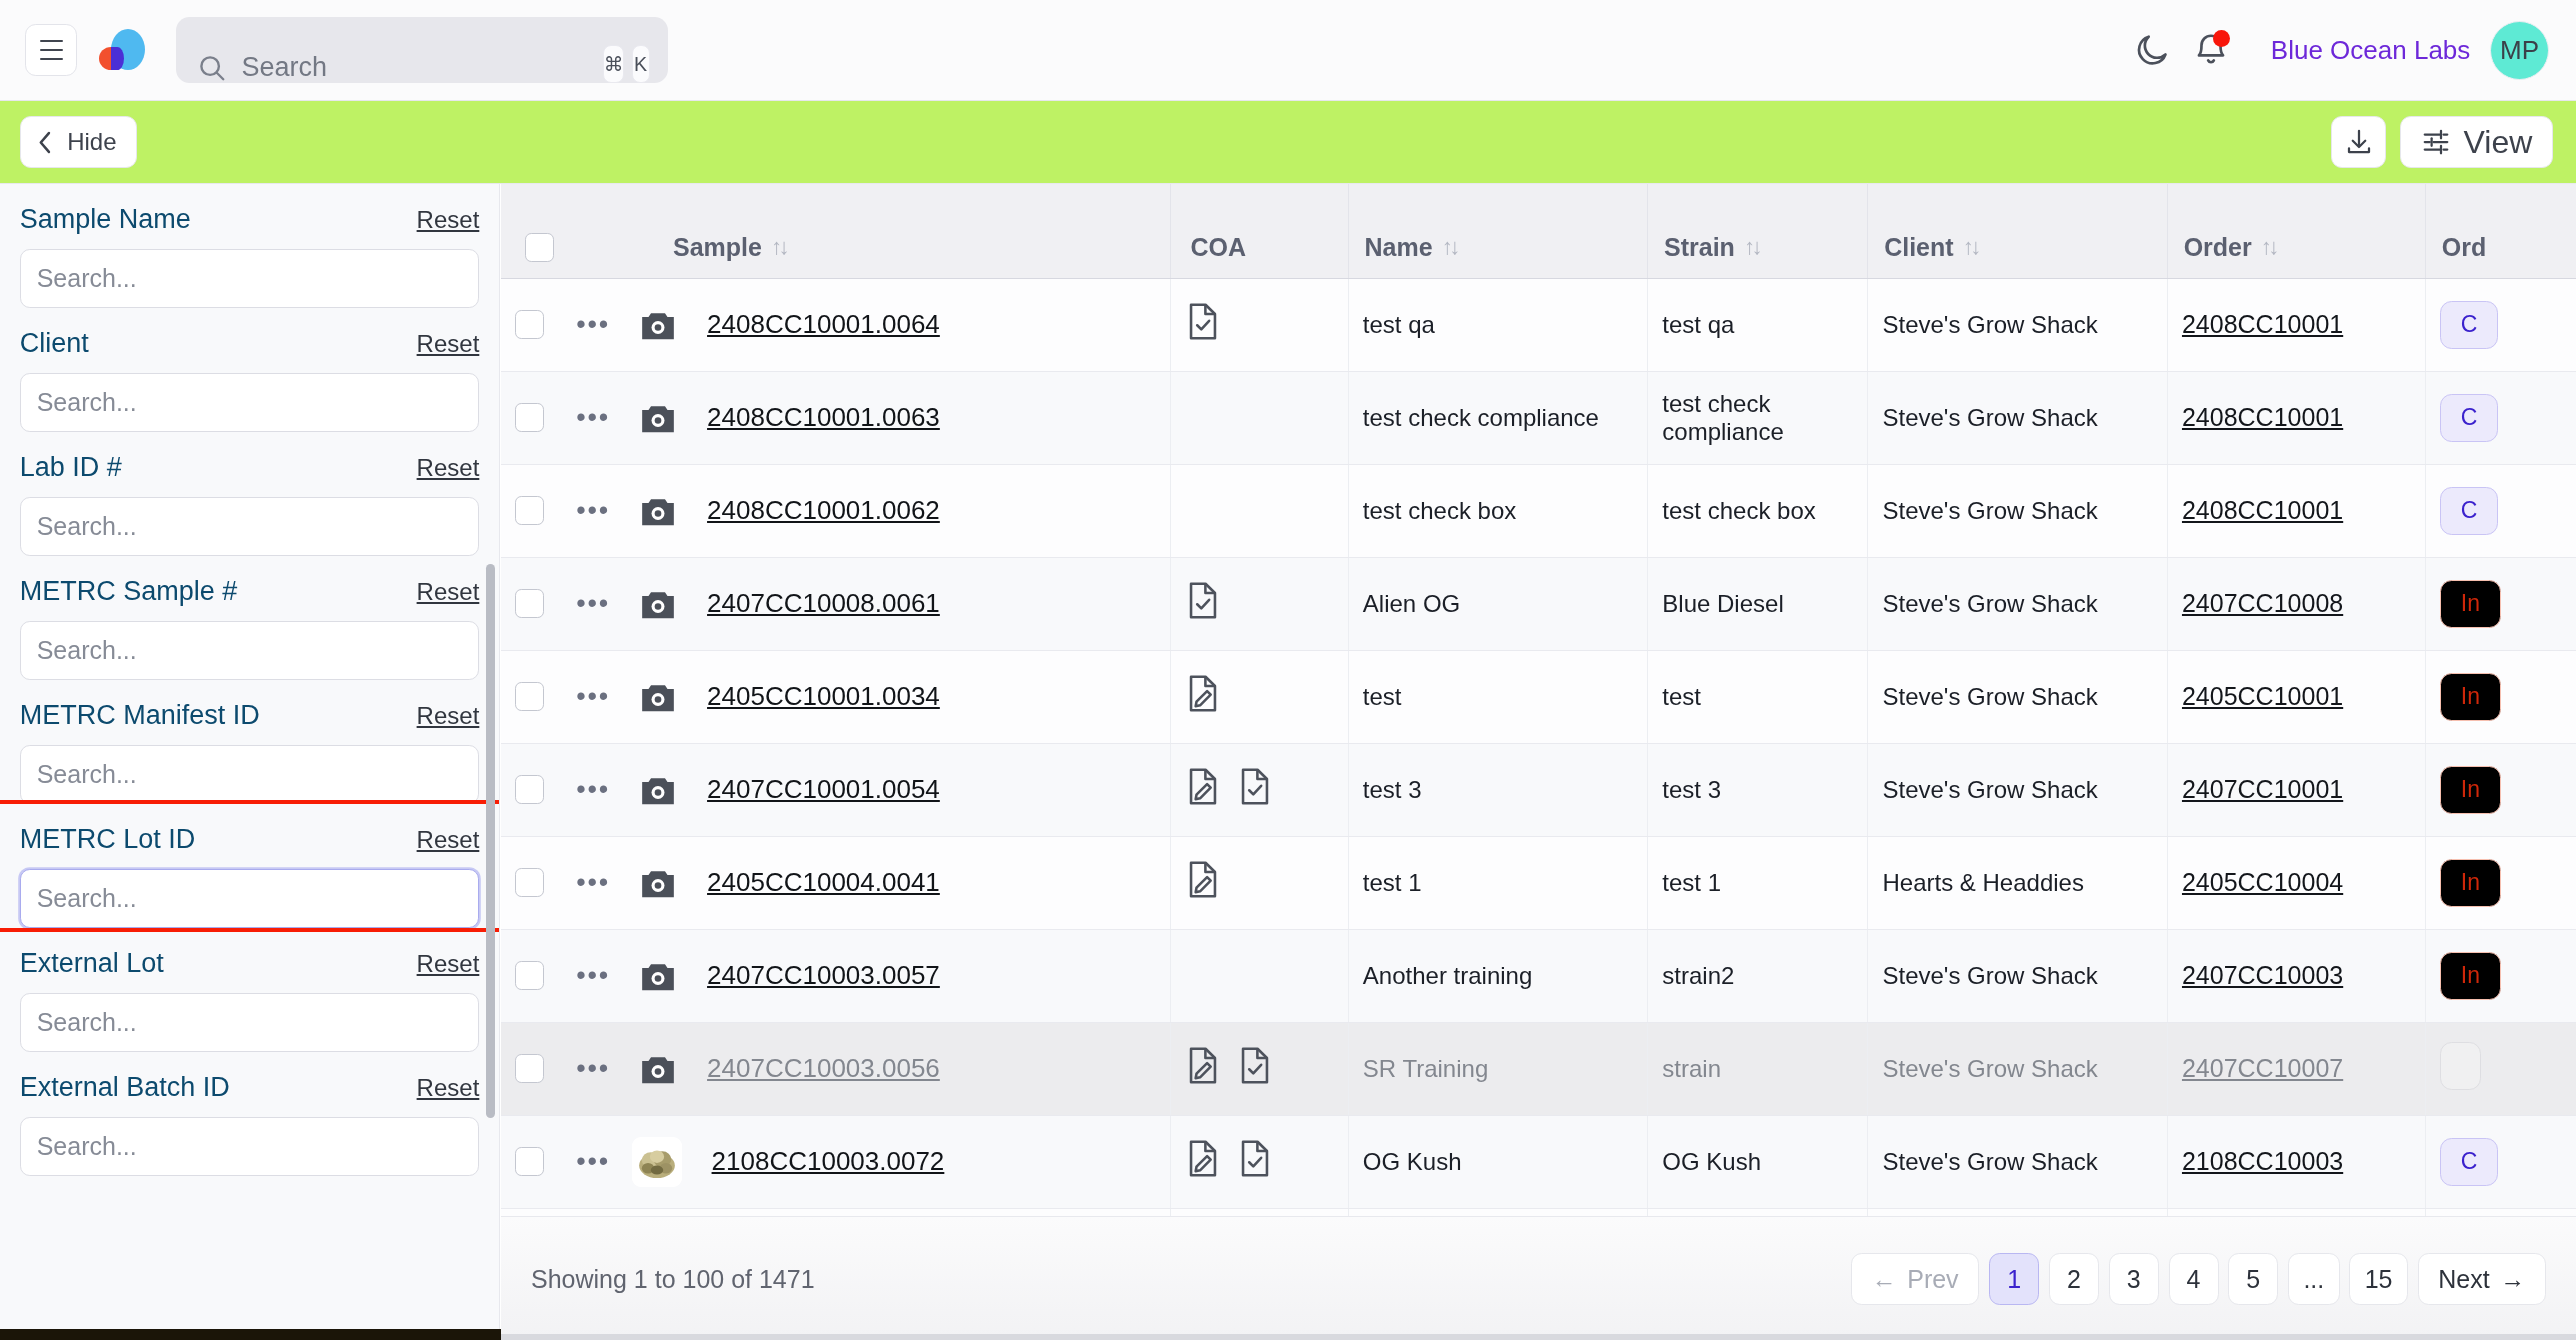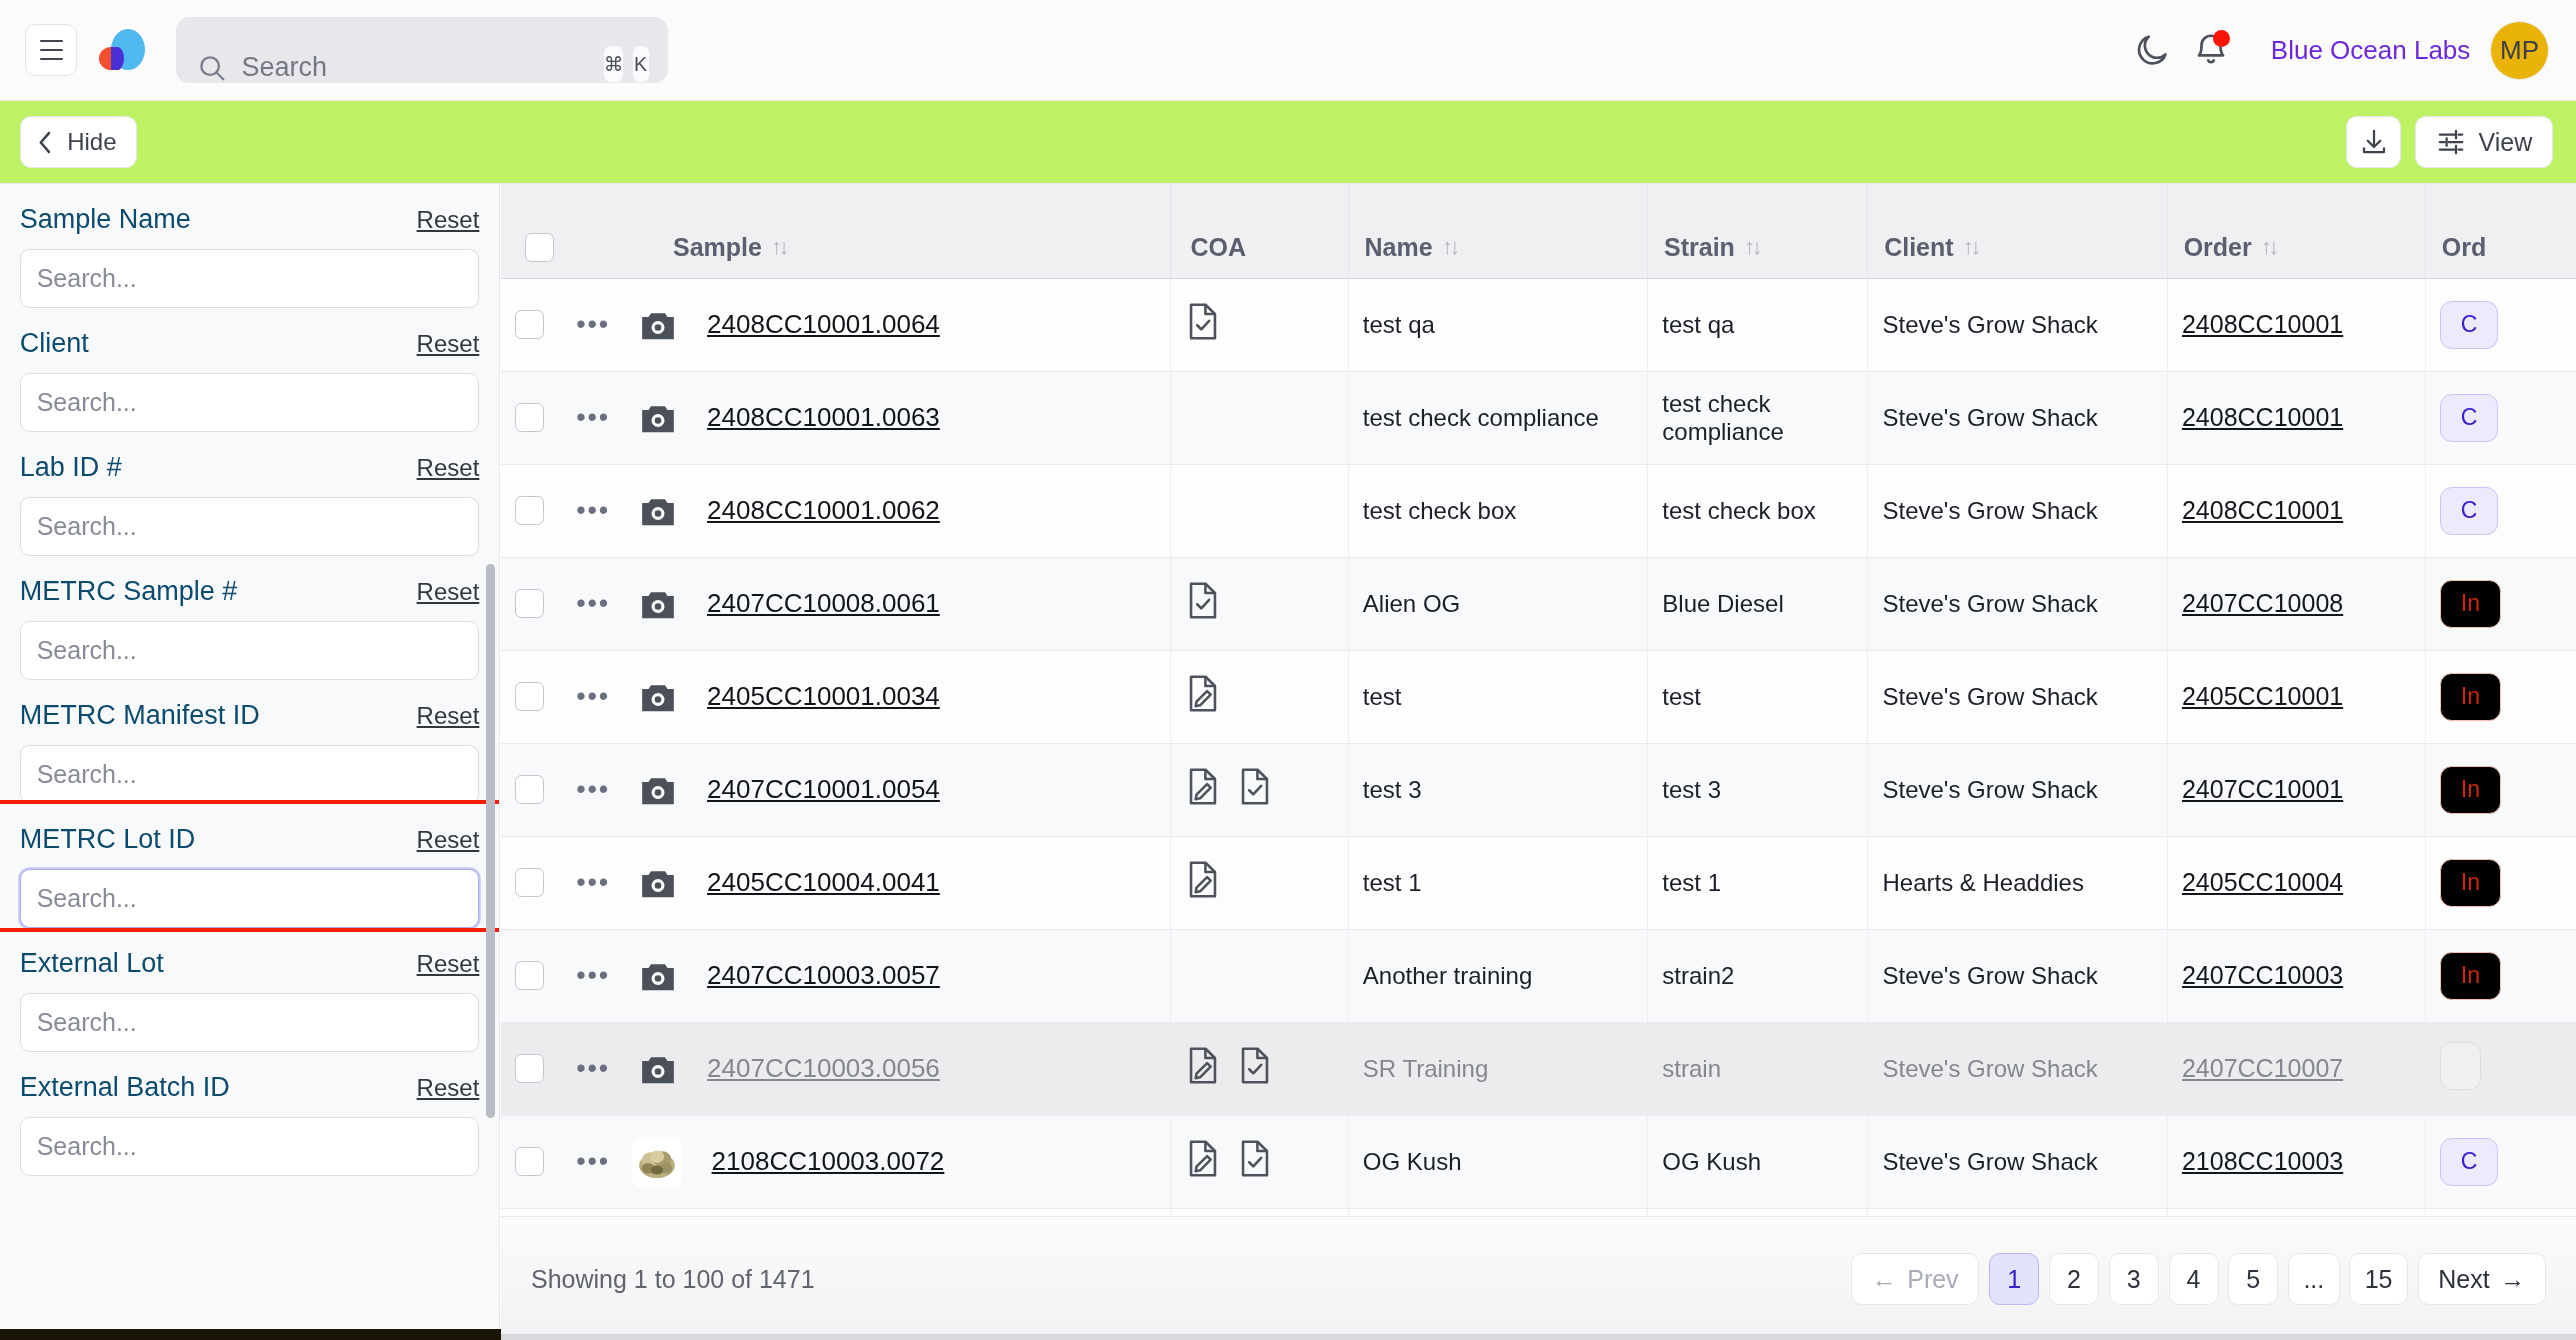--- a/index.html
+++ b/index.html
@@ -71,21 +71,21 @@
     cursor: pointer; position: relative;
   }
   .bell-dot {
     position: absolute; top: 9.8px; right: 10.7px; width: 17px; height: 17px;
     background: #f8160b; border-radius: 50%;
   }
   .org-name { font-size: 26px; color: #6d28d9; margin: 0 19.7px 0 30px; }
   .avatar {
     width: 59px; height: 59px; border-radius: 50%; border: 0.9px solid #eceef2;
     display:flex; align-items:center; justify-content:center;
-    font-size: 26px; color: #3b4049; background: #eab308; cursor: pointer;
+    font-size: 26px; color: #3b4049; background: #5eead4; cursor: pointer;
   }
 
   
   .subbar {
     position: absolute; top: 101px; left: 0; width: 2576px; height: 83px;
     background: #bef264; border-bottom: 0.9px solid #e8e9ee;
     display: flex; align-items: center;
   }
   .hide-btn {
     margin-left: 19.7px; height: 52px; padding: 0 19.7px 0 14.3px;
@@ -94,21 +94,21 @@
     font-size: 24px; color: #3d424c; cursor: pointer;
   }
   .subbar-right { margin-left: auto; display:flex; align-items:center; gap: 14.3px; padding-right: 23px; }
   .sq-btn {
     width: 55px; height: 52px; background: #ffffff; border: 0.9px solid #e6e7ec;
     border-radius: 10.7px; display:flex; align-items:center; justify-content:center; cursor:pointer;
   }
   .view-btn {
     height: 52px; padding: 0 19.7px; background: #ffffff; border: 0.9px solid #e6e7ec;
     border-radius: 10.7px; display:flex; align-items:center; gap: 12.5px;
-    font-size: 25px; color: #3d424c; cursor: pointer;
+    font-size: 32px; color: #3d424c; cursor: pointer;
   }
 
   
   .sidebar {
     position: absolute; top: 184px; left: 0; width: 500px; height: 1157px;
     background: #f8f9fb; border-right: 0.9px solid #e7e8ed;
     overflow: hidden;
   }
   .filter-block { padding: 0 19.7px; position: relative; }
   .filter-head {

